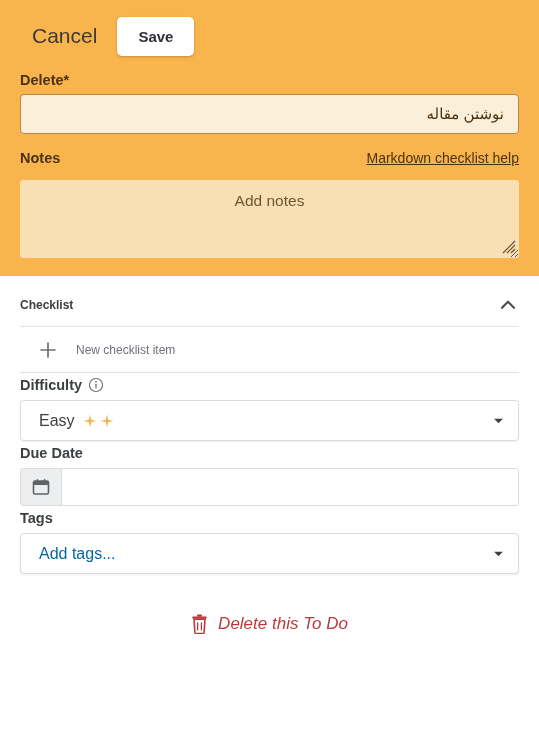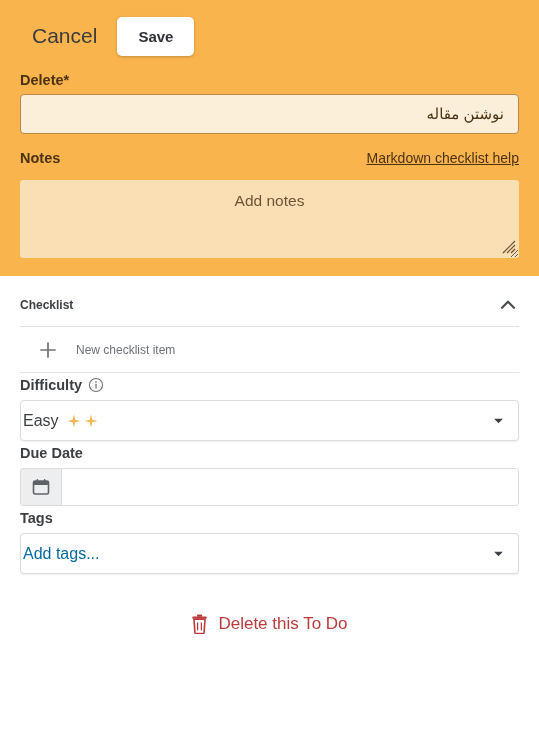--- a/index.html
+++ b/index.html
@@ -160,21 +160,21 @@
   .select-box {
     position: relative;
     width: 100%;
     height: 41px;
     background: #fff;
     border: 1px solid #dcdcdc;
     border-radius: 4px;
     box-shadow: 0 1px 2px rgba(0,0,0,.07);
     display: flex;
     align-items: center;
-    padding: 0 2px;
+    padding: 0 18px;
     cursor: pointer;
   }
   .select-value {
     font-size: 16px;
     color: #3c4043;
     display: flex;
     align-items: center;
     gap: 8px;
   }
   .select-value.muted { color: #0369a1; }
@@ -217,20 +217,21 @@
     color: #3c4043;
   }
 
   .delete-row {
     display: flex;
     align-items: center;
     justify-content: center;
     gap: 10px;
     margin-top: 40px;
     cursor: pointer;
+    font-style: italic;
   }
   .delete-label {
     font-size: 17px;
     color: #b93b3b;
   }
   .trash-icon { width: 17px; height: 20px; }
 </style>
 </head>
 <body>
 

